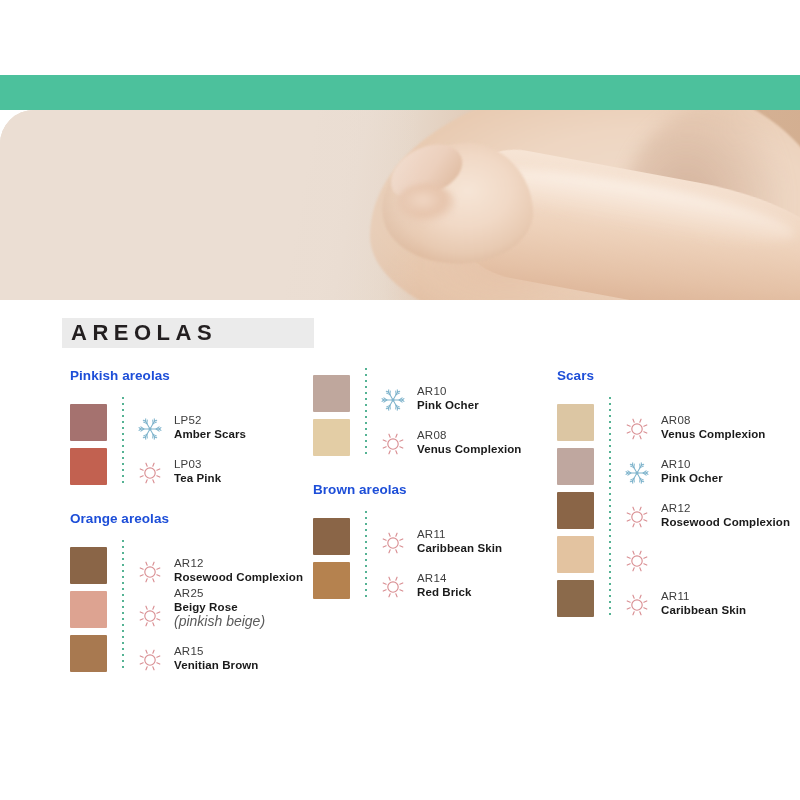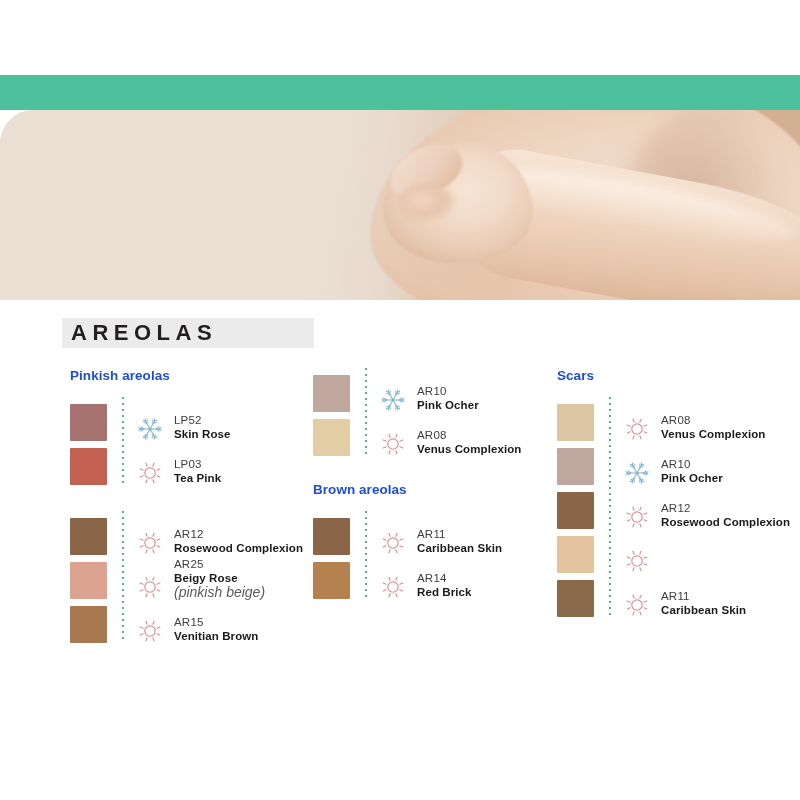--- a/index.html
+++ b/index.html
@@ -340,21 +340,21 @@
                 <line x1="12" y1="12" x2="17.00" y2="3.34"></line>
                 <line x1="15.10" y1="6.63" x2="14.75" y2="3.05"></line>
                 <line x1="15.10" y1="6.63" x2="18.38" y2="5.14"></line>
                 <line x1="16.50" y1="4.21" x2="16.27" y2="1.82"></line>
                 <line x1="16.50" y1="4.21" x2="18.68" y2="3.21"></line>
                 <circle cx="12" cy="12" r="1.5" fill="#7fb4cc" stroke="none"></circle>
               </svg>
             </div>
             <div class="labels">
               <div class="code">LP52</div>
-              <div class="cname">Skin Rose</div>
+              <div class="cname">Amber Scars</div>
             </div>
           </div>
           <div class="row">
             <div class="swatch" style="background: rgb(194, 97, 80);"></div>
             <div class="tone-icon">
               <svg width="24" height="24" viewBox="0 0 24 24" fill="none" stroke="#d98f93" stroke-width="1.15" stroke-linecap="round">
                 <circle cx="12" cy="12" r="5.2"></circle>
                 <line x1="18.84" y1="14.83" x2="21.79" y2="16.06"></line>
                 <line x1="14.83" y1="18.84" x2="16.06" y2="21.79"></line>
                 <line x1="9.17" y1="18.84" x2="7.94" y2="21.79"></line>
@@ -366,20 +366,21 @@
               </svg>
             </div>
             <div class="labels">
               <div class="code">LP03</div>
               <div class="cname">Tea Pink</div>
             </div>
           </div>
         </div>
       </div>
       <div class="group" style="margin-bottom: 26px;">
+        <div class="group-head">Orange areolas</div>
         <div class="rows">
           <div class="dotted-rule"></div>
           <div class="row">
             <div class="swatch" style="background: rgb(138, 101, 71);"></div>
             <div class="tone-icon">
               <svg width="24" height="24" viewBox="0 0 24 24" fill="none" stroke="#d98f93" stroke-width="1.15" stroke-linecap="round">
                 <circle cx="12" cy="12" r="5.2"></circle>
                 <line x1="18.84" y1="14.83" x2="21.79" y2="16.06"></line>
                 <line x1="14.83" y1="18.84" x2="16.06" y2="21.79"></line>
                 <line x1="9.17" y1="18.84" x2="7.94" y2="21.79"></line>

